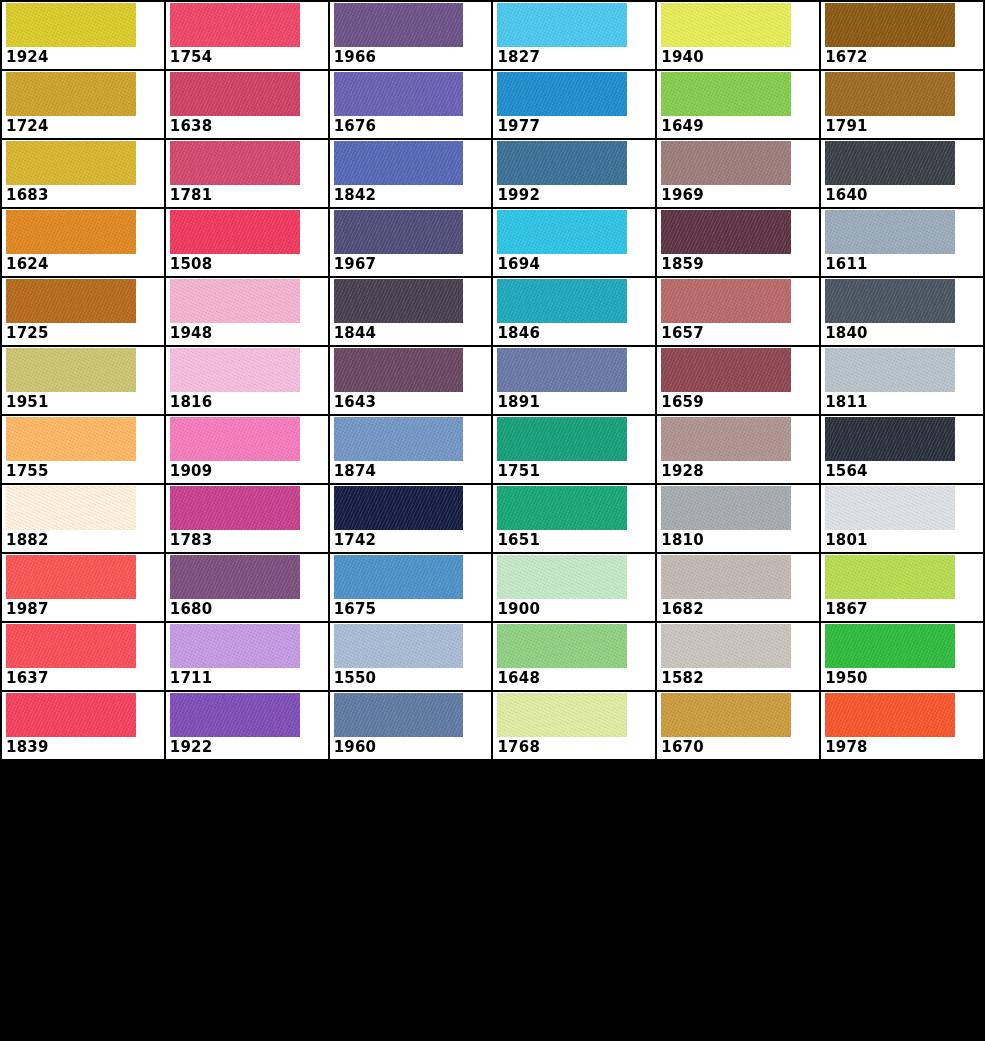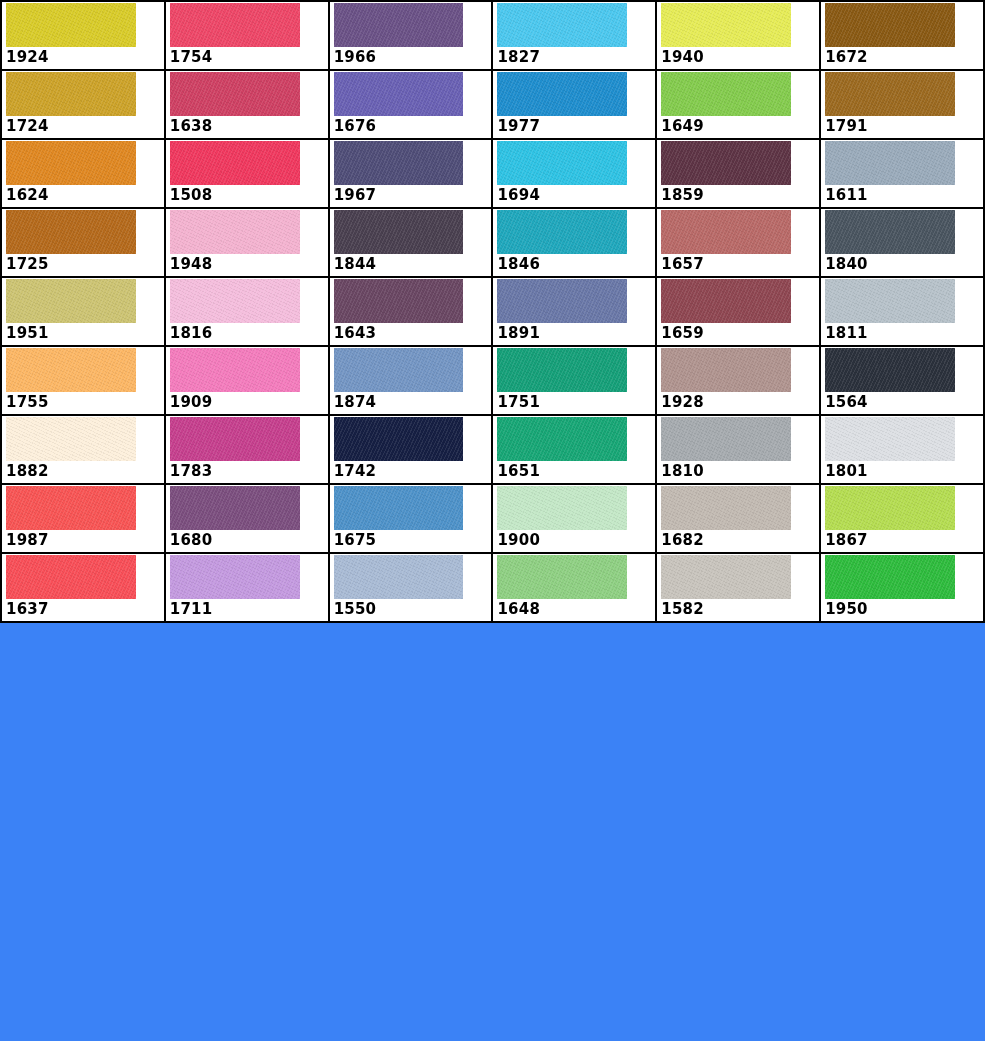--- a/index.html
+++ b/index.html
@@ -7,21 +7,21 @@
     padding: 0;
     background: #ffffff;
   }
   body {
     font-family: "Liberation Sans", sans-serif;
   }
   #swatch-chart {
     width: 985px;
     height: 1041px;
     box-sizing: border-box;
-    background: #3b82f6;
+    background: #000000;
     position: relative;
   }
   table.swatch-table {
     border-collapse: collapse;
     width: 985px;
     table-layout: fixed;
     border-top: 2px solid #000;
     border-left: 2px solid #000;
   }
   table.swatch-table td.swatch-cell {
@@ -116,20 +116,46 @@
             <div class="chip" title="1649" style="background: rgb(132, 204, 78);"></div>
             <div class="code">1649</div>
           </td>
           <td class="swatch-cell">
             <div class="chip" title="1791" style="background: rgb(156, 106, 32);"></div>
             <div class="code">1791</div>
           </td>
         </tr>
         <tr>
           <td class="swatch-cell">
+            <div class="chip" title="1683" style="background: rgb(215, 181, 46);"></div>
+            <div class="code">1683</div>
+          </td>
+          <td class="swatch-cell">
+            <div class="chip" title="1781" style="background: rgb(212, 72, 109);"></div>
+            <div class="code">1781</div>
+          </td>
+          <td class="swatch-cell">
+            <div class="chip" title="1842" style="background: rgb(86, 104, 181);"></div>
+            <div class="code">1842</div>
+          </td>
+          <td class="swatch-cell">
+            <div class="chip" title="1992" style="background: rgb(59, 113, 150);"></div>
+            <div class="code">1992</div>
+          </td>
+          <td class="swatch-cell">
+            <div class="chip" title="1969" style="background: rgb(157, 125, 124);"></div>
+            <div class="code">1969</div>
+          </td>
+          <td class="swatch-cell">
+            <div class="chip" title="1640" style="background: rgb(58, 64, 70);"></div>
+            <div class="code">1640</div>
+          </td>
+        </tr>
+        <tr>
+          <td class="swatch-cell">
             <div class="chip" title="1624" style="background: rgb(224, 136, 34);"></div>
             <div class="code">1624</div>
           </td>
           <td class="swatch-cell">
             <div class="chip" title="1508" style="background: rgb(240, 57, 95);"></div>
             <div class="code">1508</div>
           </td>
           <td class="swatch-cell">
             <div class="chip" title="1967" style="background: rgb(80, 78, 120);"></div>
             <div class="code">1967</div>
@@ -294,17 +320,43 @@
             <div class="chip" title="1648" style="background: rgb(143, 208, 131);"></div>
             <div class="code">1648</div>
           </td>
           <td class="swatch-cell">
             <div class="chip" title="1582" style="background: rgb(200, 196, 189);"></div>
             <div class="code">1582</div>
           </td>
           <td class="swatch-cell">
             <div class="chip" title="1950" style="background: rgb(47, 188, 62);"></div>
             <div class="code">1950</div>
+          </td>
+        </tr>
+        <tr>
+          <td class="swatch-cell">
+            <div class="chip" title="1839" style="background: rgb(242, 65, 95);"></div>
+            <div class="code">1839</div>
+          </td>
+          <td class="swatch-cell">
+            <div class="chip" title="1922" style="background: rgb(127, 78, 182);"></div>
+            <div class="code">1922</div>
+          </td>
+          <td class="swatch-cell">
+            <div class="chip" title="1960" style="background: rgb(95, 123, 161);"></div>
+            <div class="code">1960</div>
+          </td>
+          <td class="swatch-cell">
+            <div class="chip" title="1768" style="background: rgb(223, 234, 162);"></div>
+            <div class="code">1768</div>
+          </td>
+          <td class="swatch-cell">
+            <div class="chip" title="1670" style="background: rgb(203, 155, 62);"></div>
+            <div class="code">1670</div>
+          </td>
+          <td class="swatch-cell">
+            <div class="chip" title="1978" style="background: rgb(244, 86, 43);"></div>
+            <div class="code">1978</div>
           </td>
         </tr>
       </tbody>
   </table>
 </div>
 
 </body></html>

